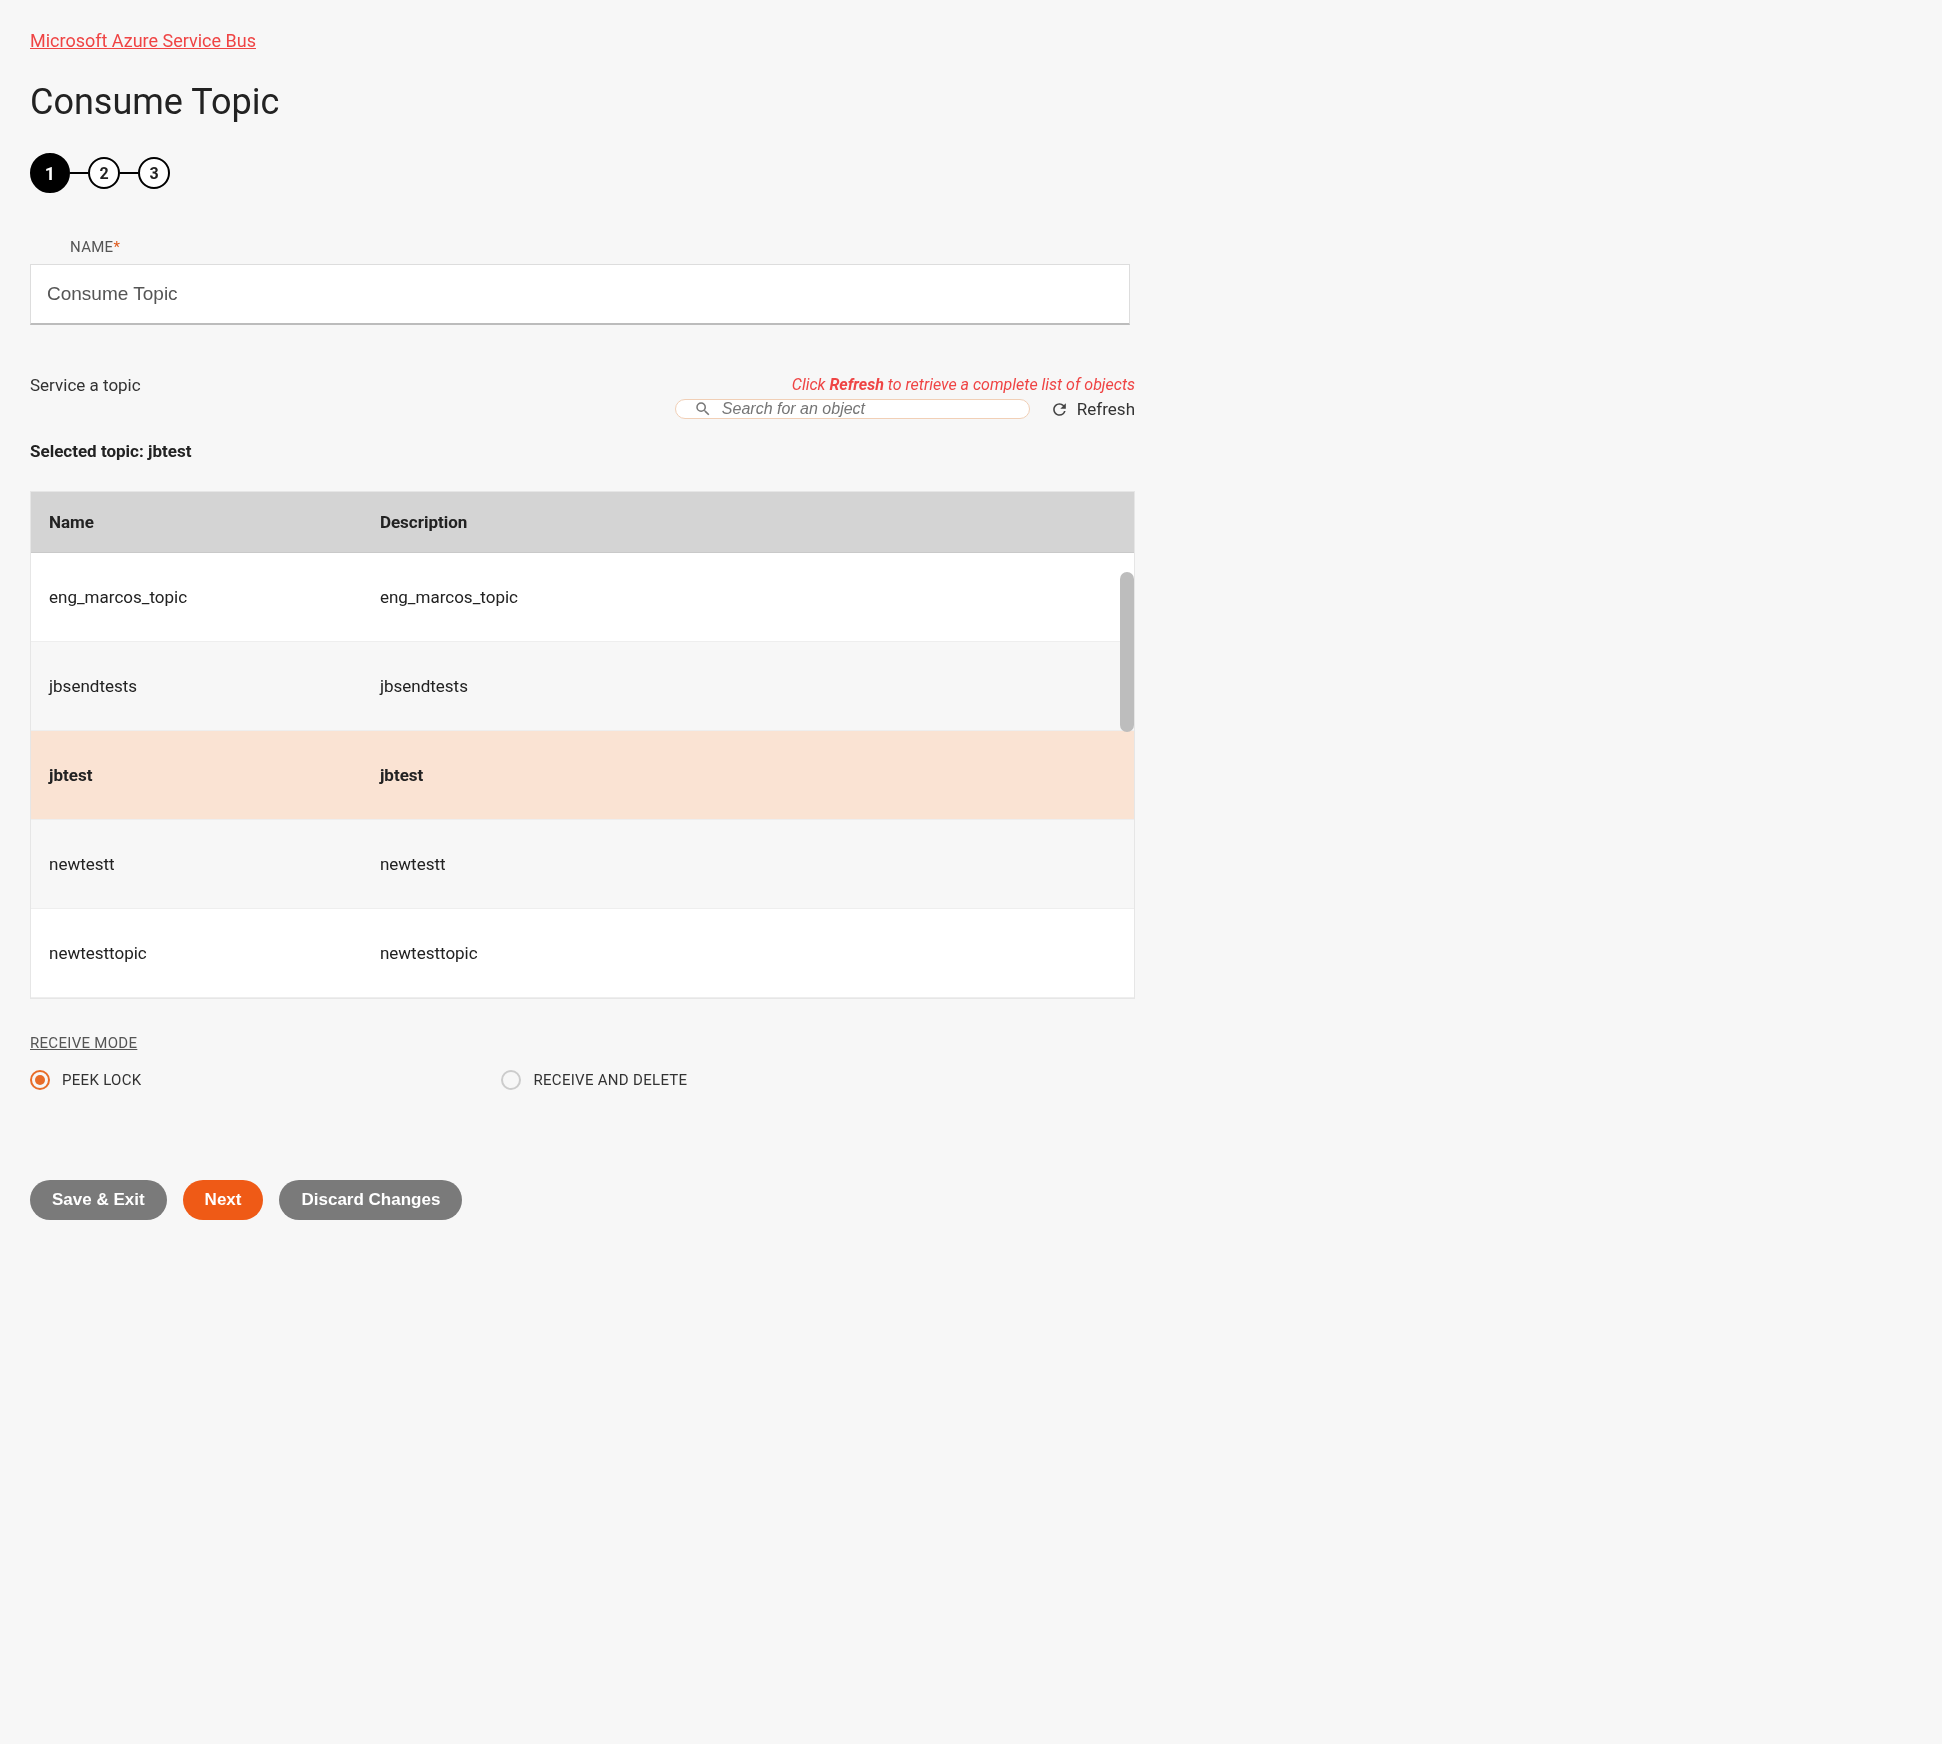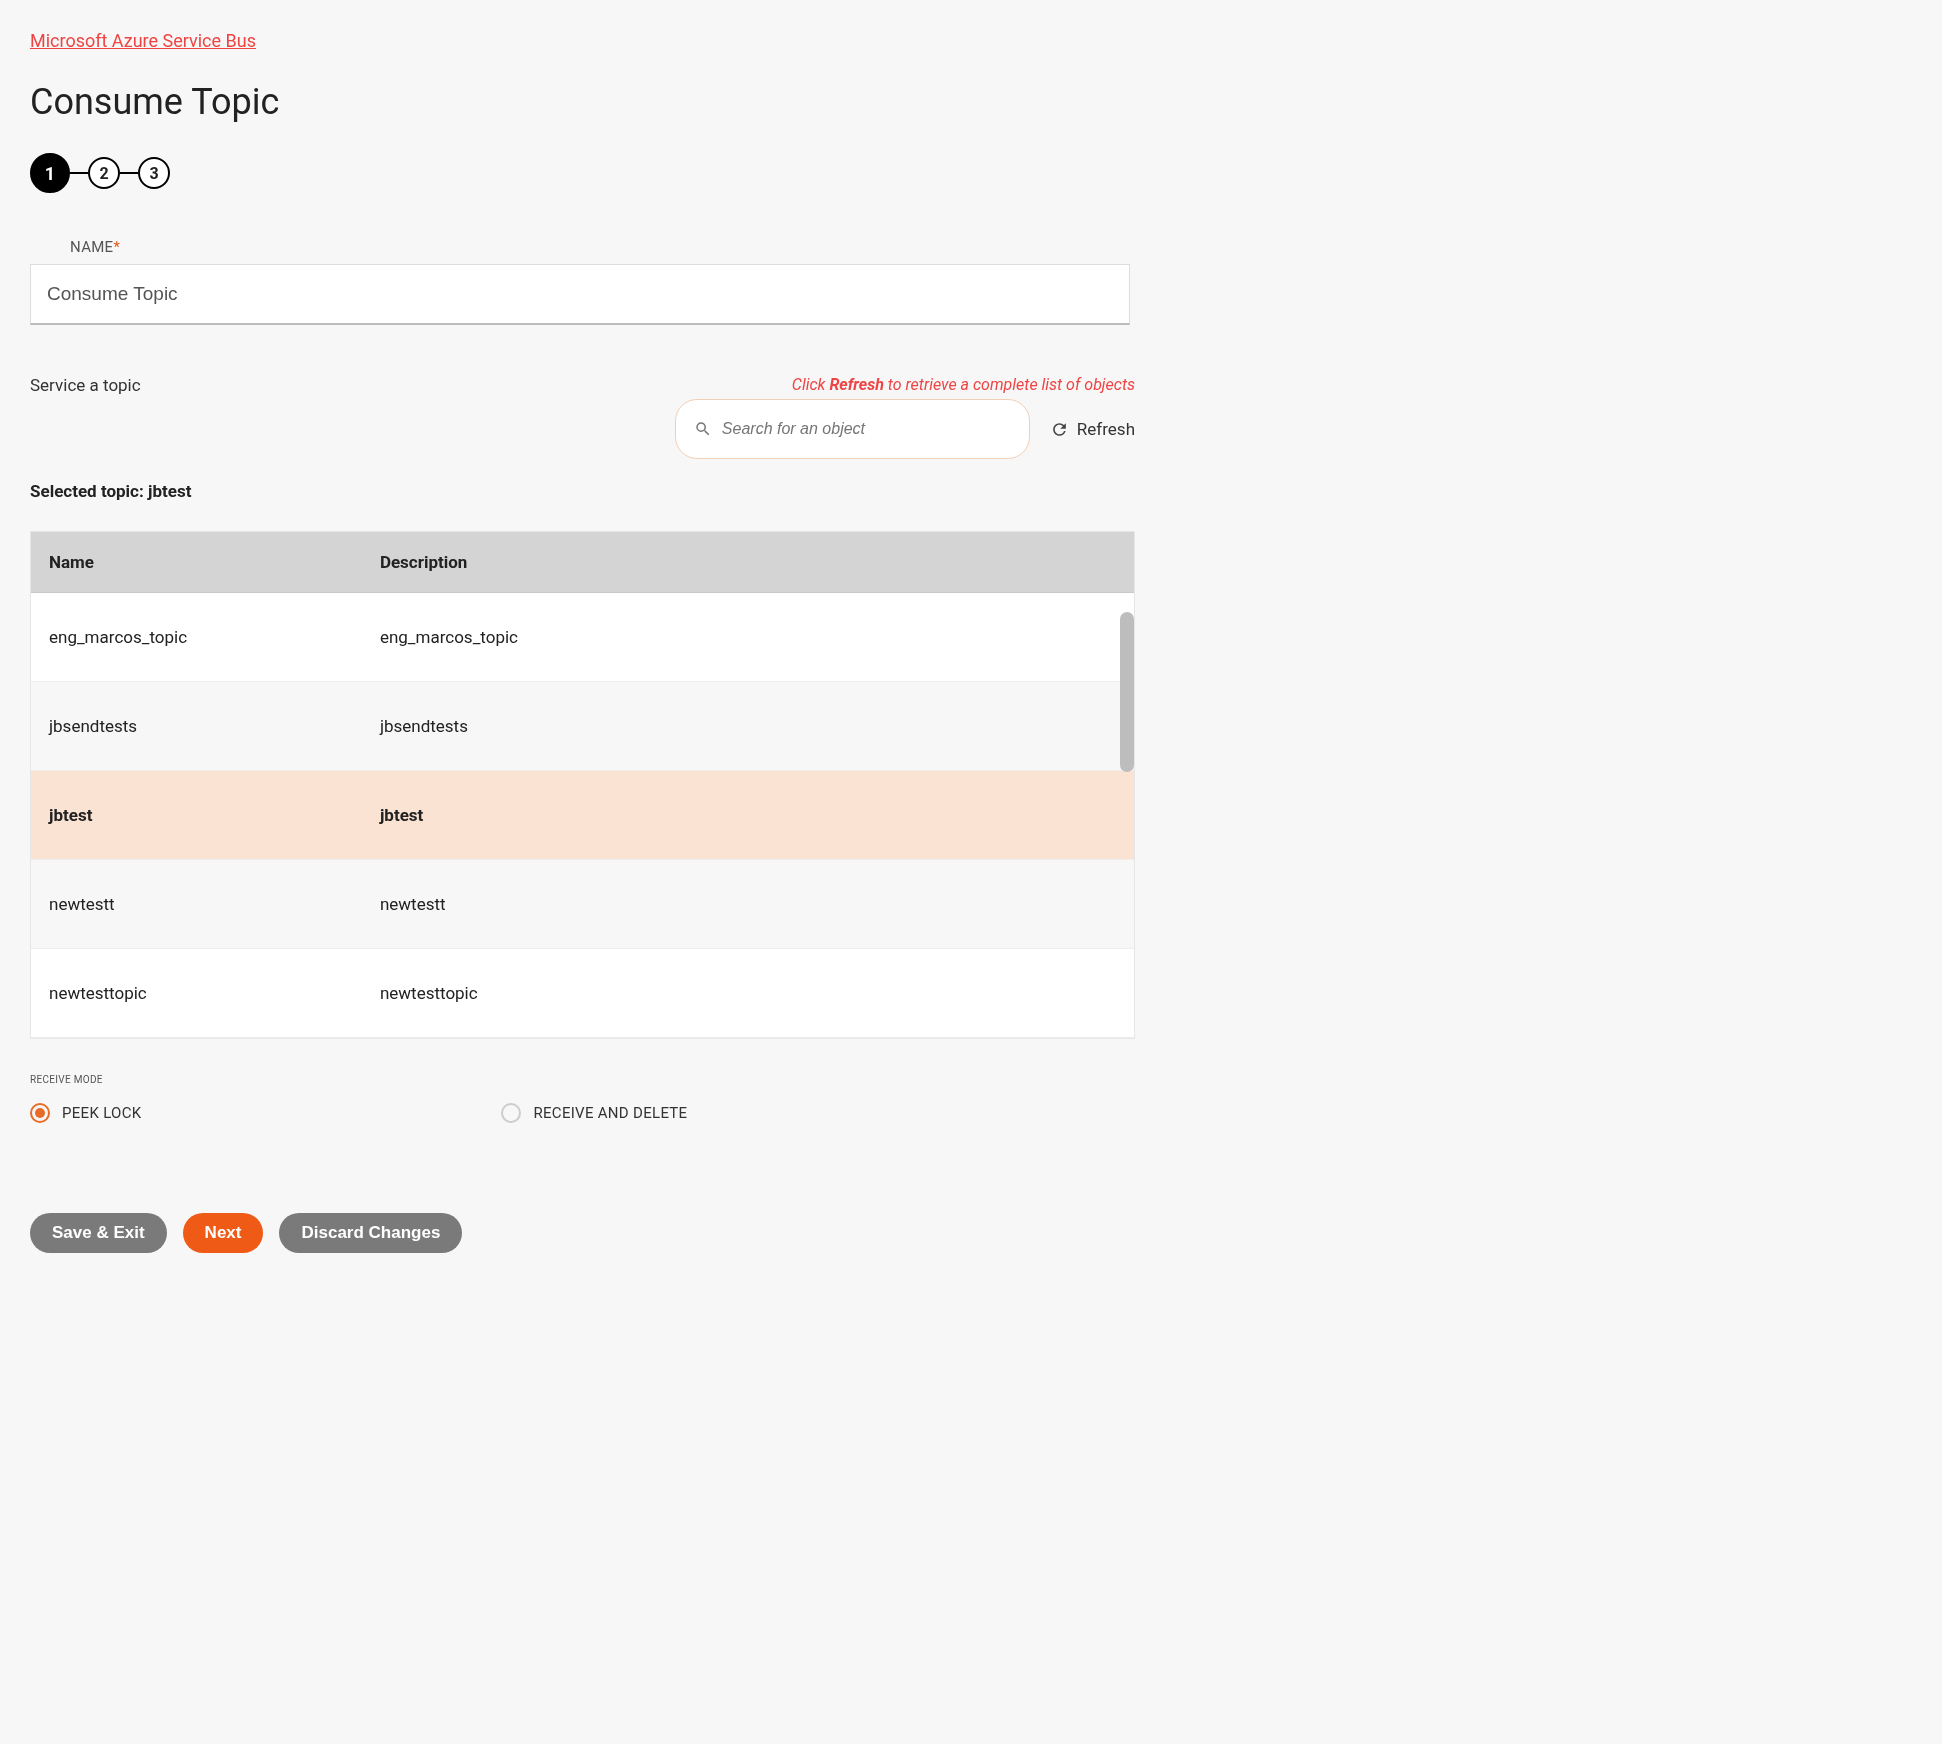--- a/index.html
+++ b/index.html
@@ -103,21 +103,21 @@
       justify-content: flex-end;
       max-width: 1105px;
       gap: 20px;
       margin-top: -8px;
     }
     .search-box {
       display: flex;
       align-items: center;
       border: 1px solid #f1cfb6;
       border-radius: 22px;
-      padding: 20px 18px;
+      padding: 0 18px;
       width: 355px;
       background: #fff;
     }
     .search-box input {
       border: none;
       outline: none;
       font-size: 16px;
       font-style: italic;
       color: #888;
       flex: 1;
@@ -162,25 +162,26 @@
     .scrollbar-fake {
       position: absolute;
       right: 0;
       top: 80px;
       width: 14px;
       height: 160px;
       background: #bdbdbd;
       border-radius: 7px;
     }
     .receive-mode-label {
-      font-size: 10px;
+      font-size: 15px;
       color: #555;
       margin-top: 35px;
       margin-bottom: 18px;
       letter-spacing: 0.3px;
+      text-decoration: underline;
     }
     .radio-row {
       display: flex;
       gap: 360px;
       align-items: center;
       margin-bottom: 90px;
     }
     .radio-item {
       display: flex;
       align-items: center;

